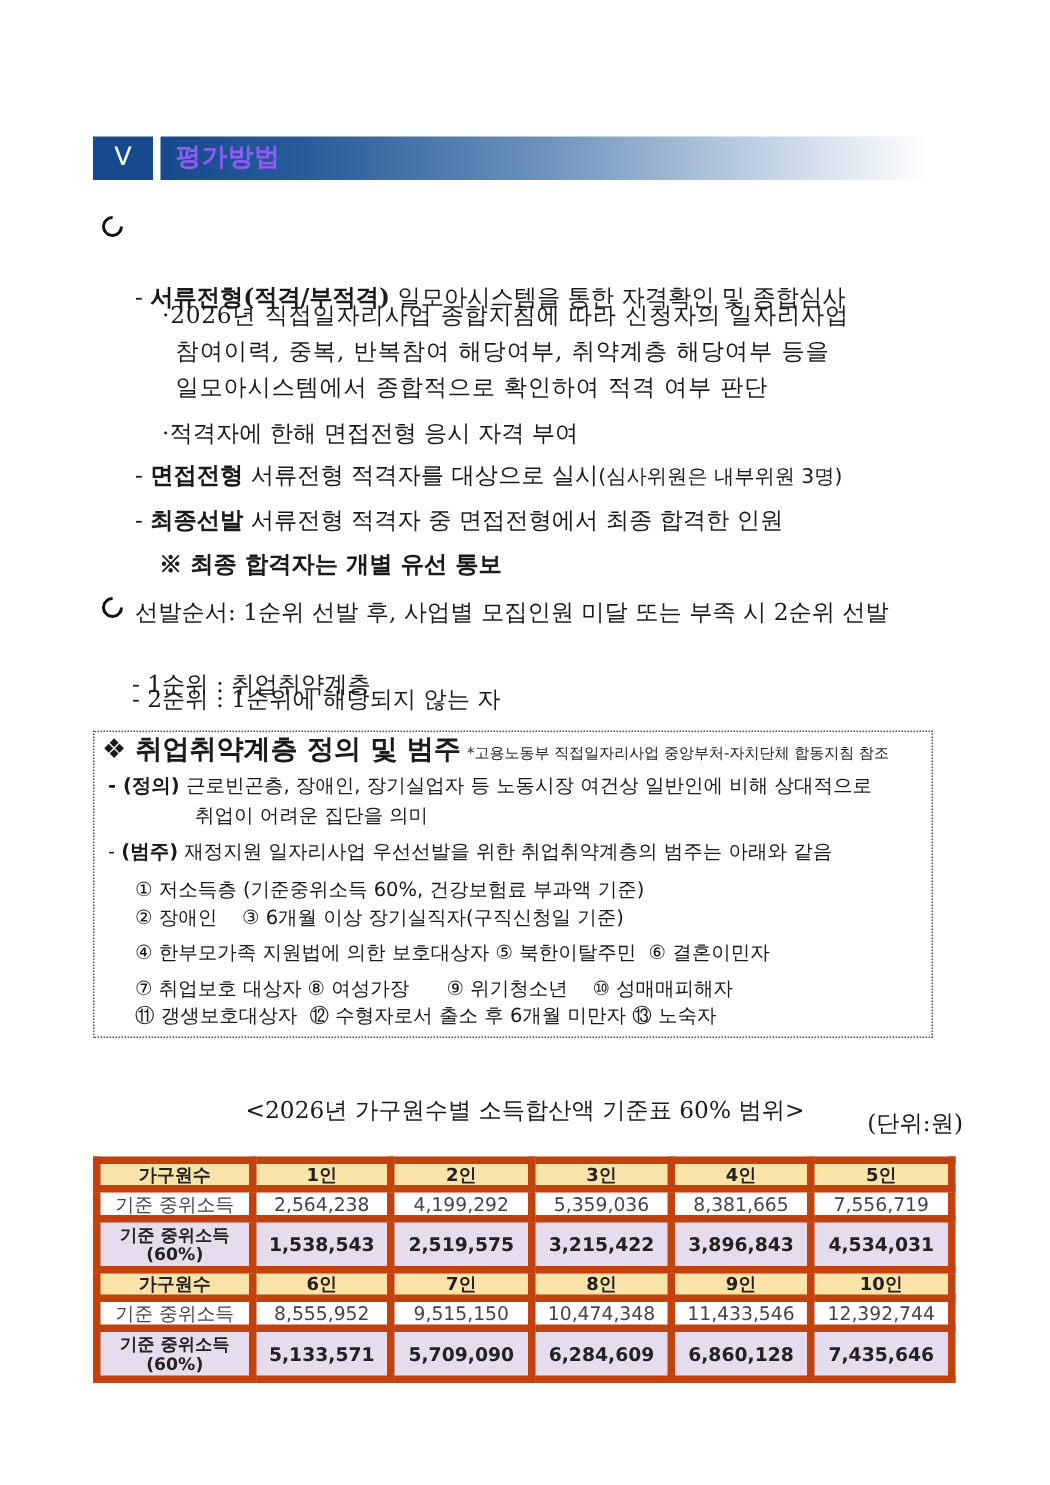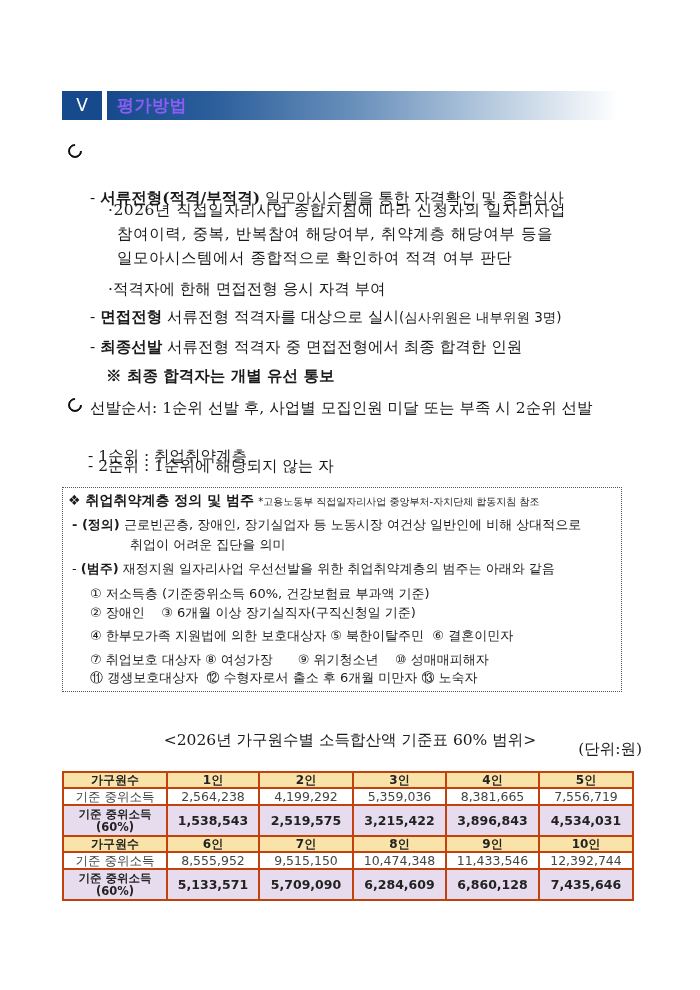--- a/index.html
+++ b/index.html
@@ -23,21 +23,21 @@
                    margin-right: 8px; vertical-align: 1px; }
 
   
   .dbox { left: 62px; top: 487px; width: 560px; height: 205px; border: 1.5px dotted #555; box-sizing: border-box; }
   .bx { font-family: "DejaVu Sans", sans-serif; font-size: 13px; line-height: 18px; white-space: nowrap; color: #1a1a1a; }
   .bx-small { font-size: 10px; }
 
   
   table.inc { position: absolute; left: 62px; top: 771px; border-collapse: collapse;
               font-family: "DejaVu Sans", sans-serif; font-size: 12.5px; table-layout: fixed; }
-  table.inc td { border: 2px solid #c2410c; text-align: center; padding: 0; color: #222; }
+  table.inc td { border: 5px solid #c2410c; text-align: center; padding: 0; color: #222; }
   tr.hdr td { background: #f9e3a8; font-weight: bold; height: 14px; line-height: 14px; font-size: 12px; }
   tr.base td { background: #ffffff; height: 15px; line-height: 15px; color: #444; }
   tr.pct td { background: #e6dcee; height: 29px; font-weight: bold; line-height: 13px; }
   td.lbl-pct { font-size: 11.5px; }
 </style>
 </head>
 <body>
 
 <div class="abs sec-num">V</div>
 <div class="abs sec-bar"></div>
@@ -72,21 +72,21 @@
 <div class="abs line b" style="left:106px; top:366px;">※ 최종 합격자는 개별 유선 통보</div>
 
 <div class="abs line" style="left:68px; top:398px;">
   <span class="circle-bullet"></span><span>선발순서: 1순위 선발 후, 사업별 모집인원 미달 또는 부족 시 2순위 선발</span>
 </div>
 <div class="abs line" style="left:88px; top:446px;">- 1순위 : 취업취약계층</div>
 <div class="abs line" style="left:88px; top:456px;">- 2순위 : 1순위에 해당되지 않는 자</div>
 
 <div class="abs dbox"></div>
 <div class="abs bx" style="left:68px; top:491px;">
-  <span class="b" style="font-size:14px;">❖ 취업취약계층 정의 및 범주</span>
+  <span class="b" style="font-size:18px;">❖ 취업취약계층 정의 및 범주</span>
   <span class="bx-small">*고용노동부 직접일자리사업 중앙부처-자치단체 합동지침 참조</span>
 </div>
 <div class="abs bx" style="left:72px; top:516px;">
   <span class="b">- </span><span class="b">(정의)</span>
   <span>근로빈곤층, 장애인, 장기실업자 등 노동시장 여건상 일반인에 비해 상대적으로</span>
 </div>
 <div class="abs bx" style="left:130px; top:536px;">취업이 어려운 집단을 의미</div>
 <div class="abs bx" style="left:72px; top:560px;">
   <span>- </span><span class="b">(범주)</span>
   <span>재정지원 일자리사업 우선선발을 위한 취업취약계층의 범주는 아래와 같음</span>

